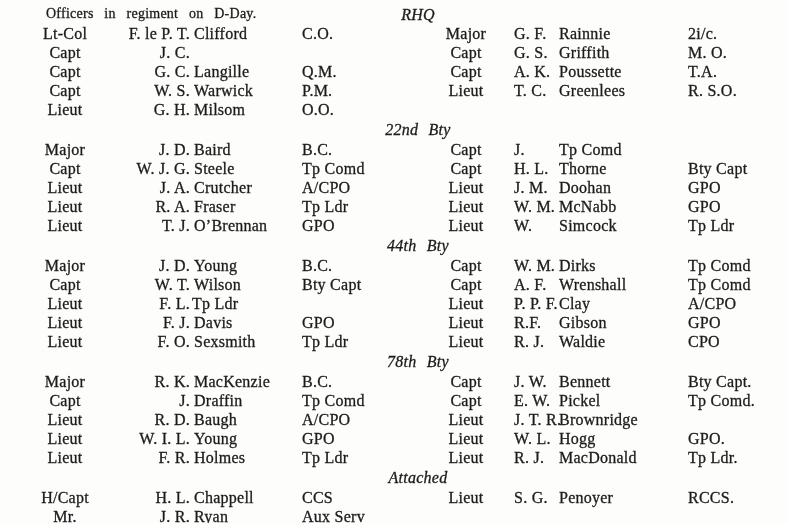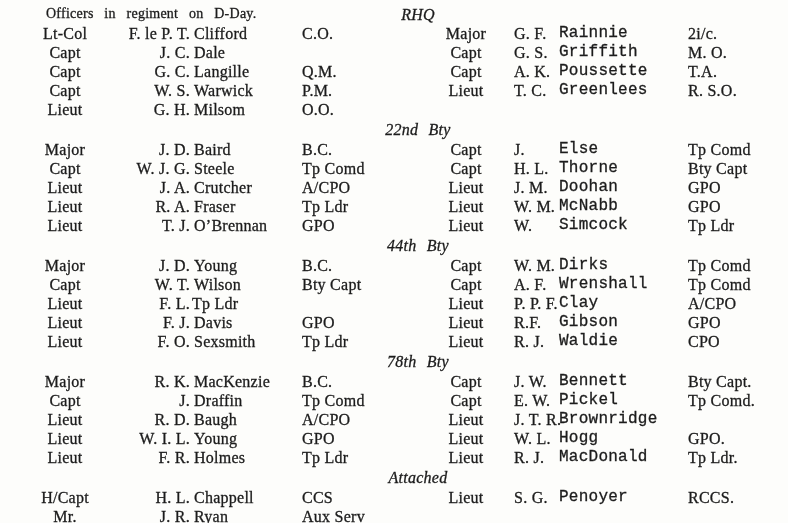--- a/index.html
+++ b/index.html
@@ -35,21 +35,21 @@
   .tbl.left  { flex: 0 0 405px; width: 405px; }
   .tbl.right { flex: 1; }
   .row { display: grid; height: 19px; }
   .left  .row { grid-template-columns: 70px 90px 110px 1fr; padding-left: 30px; }
   .right .row { grid-template-columns: 62px 60px 129px 1fr; padding-left: 30px; }
   .cell { white-space: nowrap; }
   .cell.rank { text-align: center; }
   .left  .cell.initials { padding-left: 8px; text-align: right; }
   .right .cell.initials { padding-left: 2px; margin-left: 15px; }
   .left  .cell.surname  { padding-left: 4px; }
-  .right .cell.surname  { padding-left: 2px; font-family: Liberation Mono, monospace; }
+  .right .cell.surname  { padding-left: 2px; }
   .cell.role { padding-left: 2px; }
 </style>
 </head>
 <body>
 
 <div class="page">
 
   <div class="title-line">
     <span class="title">Officers in regiment on D-Day.</span>
     <div class="sec-header">RHQ</div>
@@ -59,21 +59,20 @@
     <div class="tbl left">
         <div class="row">
           <span class="cell rank">Lt-Col</span>
           <span class="cell initials">F. le P. T.</span>
           <span class="cell surname">Clifford</span>
           <span class="cell role">C.O.</span>
         </div>
         <div class="row">
           <span class="cell rank">Capt</span>
           <span class="cell initials">J. C.</span>
-          <span class="cell surname">Dale</span>
         </div>
         <div class="row">
           <span class="cell rank">Capt</span>
           <span class="cell initials">G. C.</span>
           <span class="cell surname">Langille</span>
           <span class="cell role">Q.M.</span>
         </div>
         <div class="row">
           <span class="cell rank">Capt</span>
           <span class="cell initials">W. S.</span>
@@ -146,21 +145,20 @@
           <span class="cell rank">Lieut</span>
           <span class="cell initials">T. J.</span>
           <span class="cell surname">O’Brennan</span>
           <span class="cell role">GPO</span>
         </div>
       </div>
     <div class="tbl right">
         <div class="row">
           <span class="cell rank">Capt</span>
           <span class="cell initials">J.</span>
-          <span class="cell surname">Else</span>
           <span class="cell role">Tp Comd</span>
         </div>
         <div class="row">
           <span class="cell rank">Capt</span>
           <span class="cell initials">H. L.</span>
           <span class="cell surname">Thorne</span>
           <span class="cell role">Bty Capt</span>
         </div>
         <div class="row">
           <span class="cell rank">Lieut</span>

